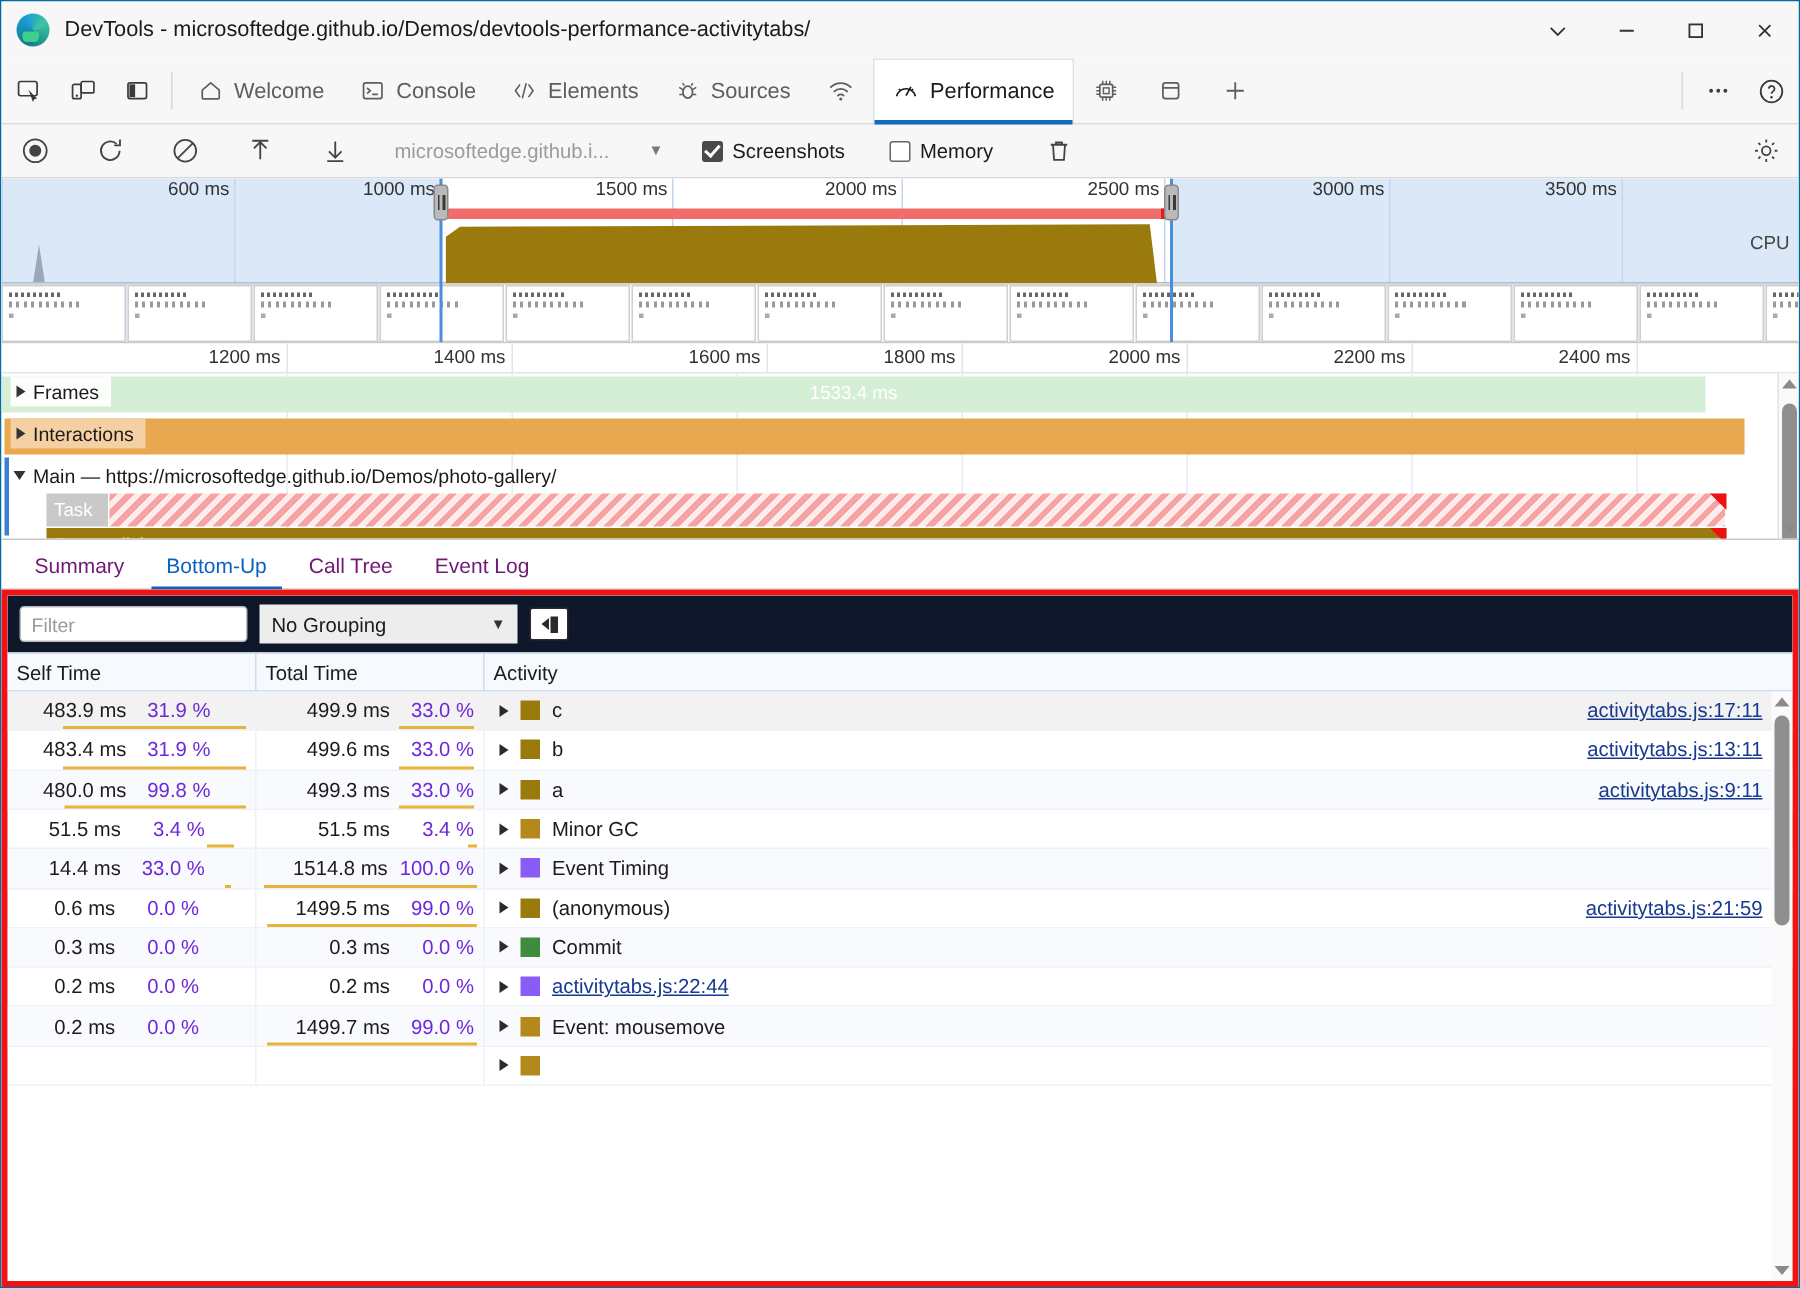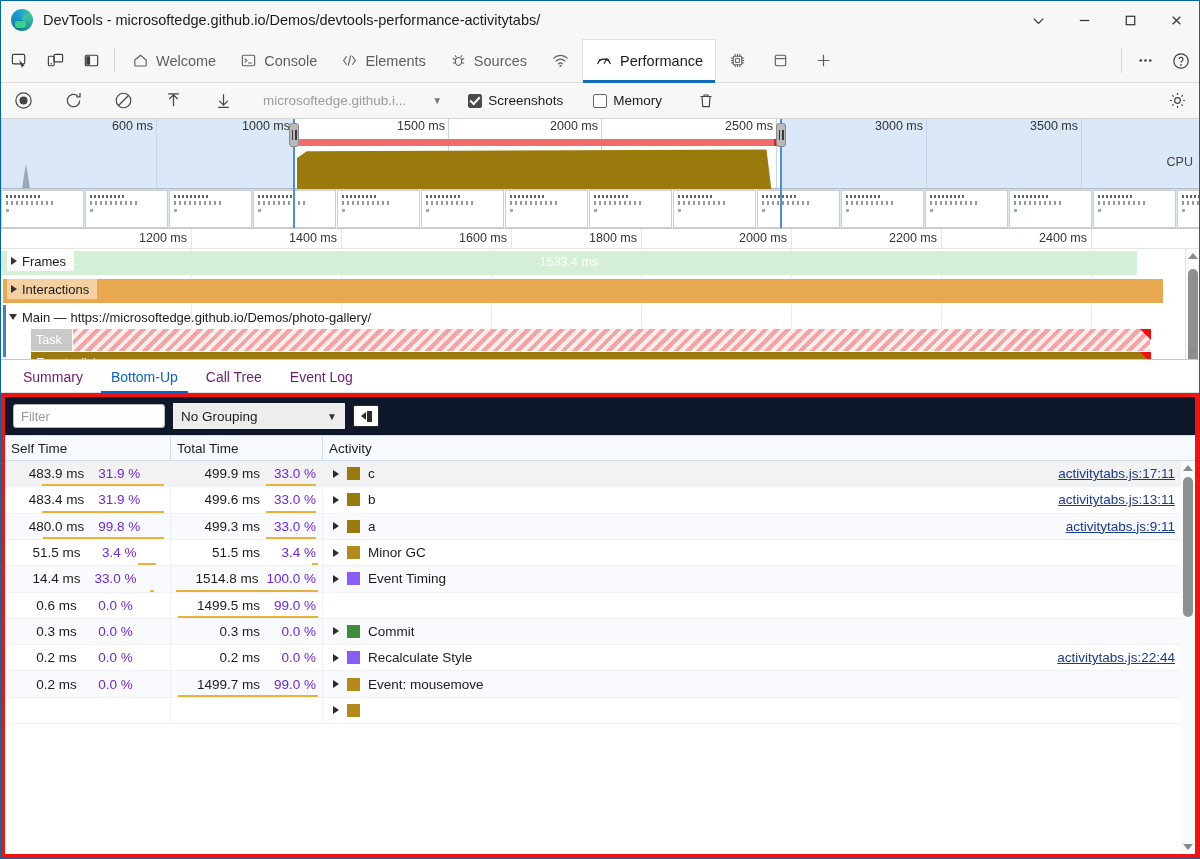--- a/index.html
+++ b/index.html
@@ -728,20 +728,26 @@
       <div class="row">
         <div class="cell c1">
           <span class="ms">0.6 ms</span>
           <span class="pct">0.0 %</span>
         </div>
         <div class="cell c2">
           <span class="ms">1499.5 ms</span>
           <span class="pct">99.0 %</span>
           <i class="ubar" style="right:4px;width:140px"></i>
         </div>
+        <div class="cell c3">
+          <i class="exp"></i>
+          <i class="swatch" style="background:#9a7a0c"></i>
+          <span class="actname">(anonymous)</span>
+          <a class="link">activitytabs.js:21:59</a>
+        </div>
       </div>
 
       <div class="row alt">
         <div class="cell c1">
           <span class="ms">0.3 ms</span>
           <span class="pct">0.0 %</span>
         </div>
         <div class="cell c2">
           <span class="ms">0.3 ms</span>
           <span class="pct">0.0 %</span>
@@ -759,21 +765,20 @@
           <span class="ms">0.2 ms</span>
           <span class="pct">0.0 %</span>
         </div>
         <div class="cell c2">
           <span class="ms">0.2 ms</span>
           <span class="pct">0.0 %</span>
         </div>
         <div class="cell c3">
           <i class="exp"></i>
           <i class="swatch" style="background:#8a5cf6"></i>
-          <span class="actname">Recalculate Style</span>
           <a class="link">activitytabs.js:22:44</a>
         </div>
       </div>
 
       <div class="row alt">
         <div class="cell c1">
           <span class="ms">0.2 ms</span>
           <span class="pct">0.0 %</span>
         </div>
         <div class="cell c2">

